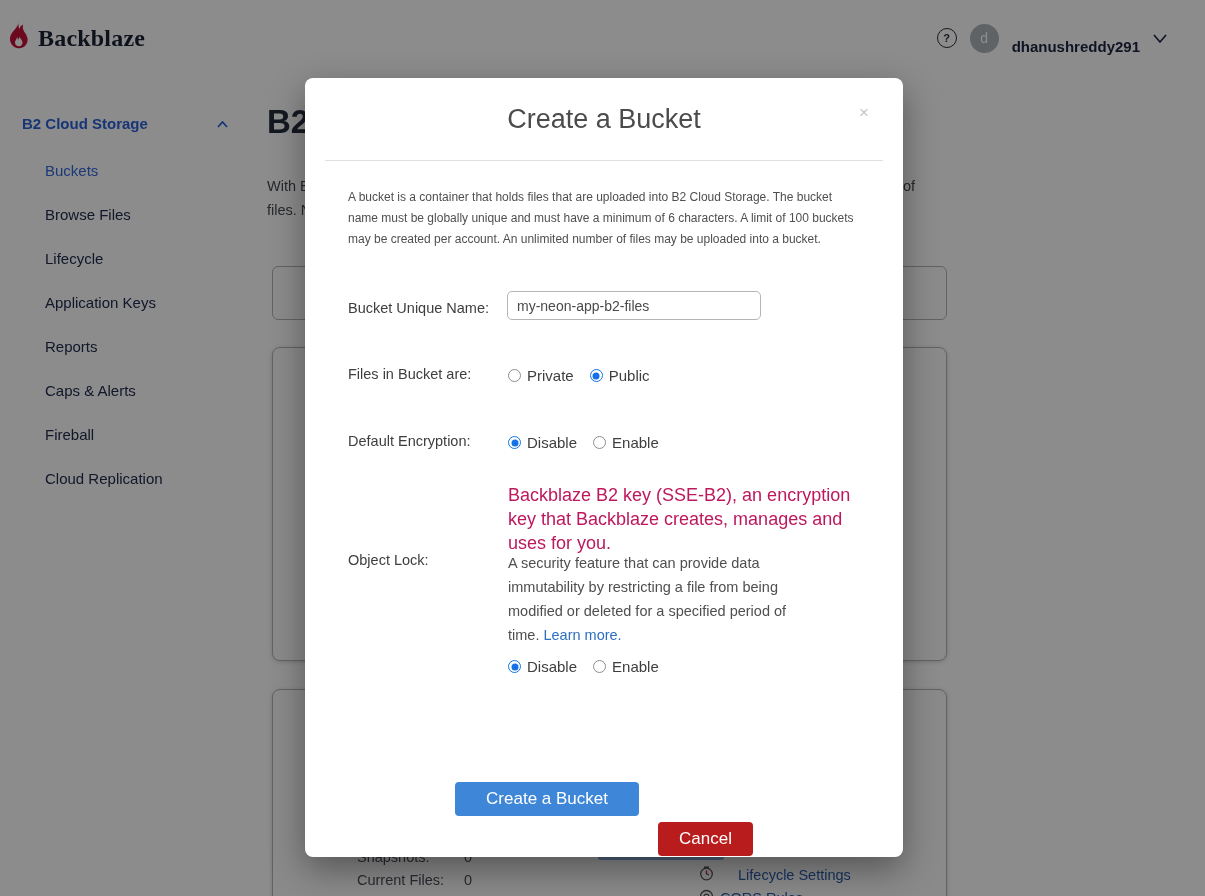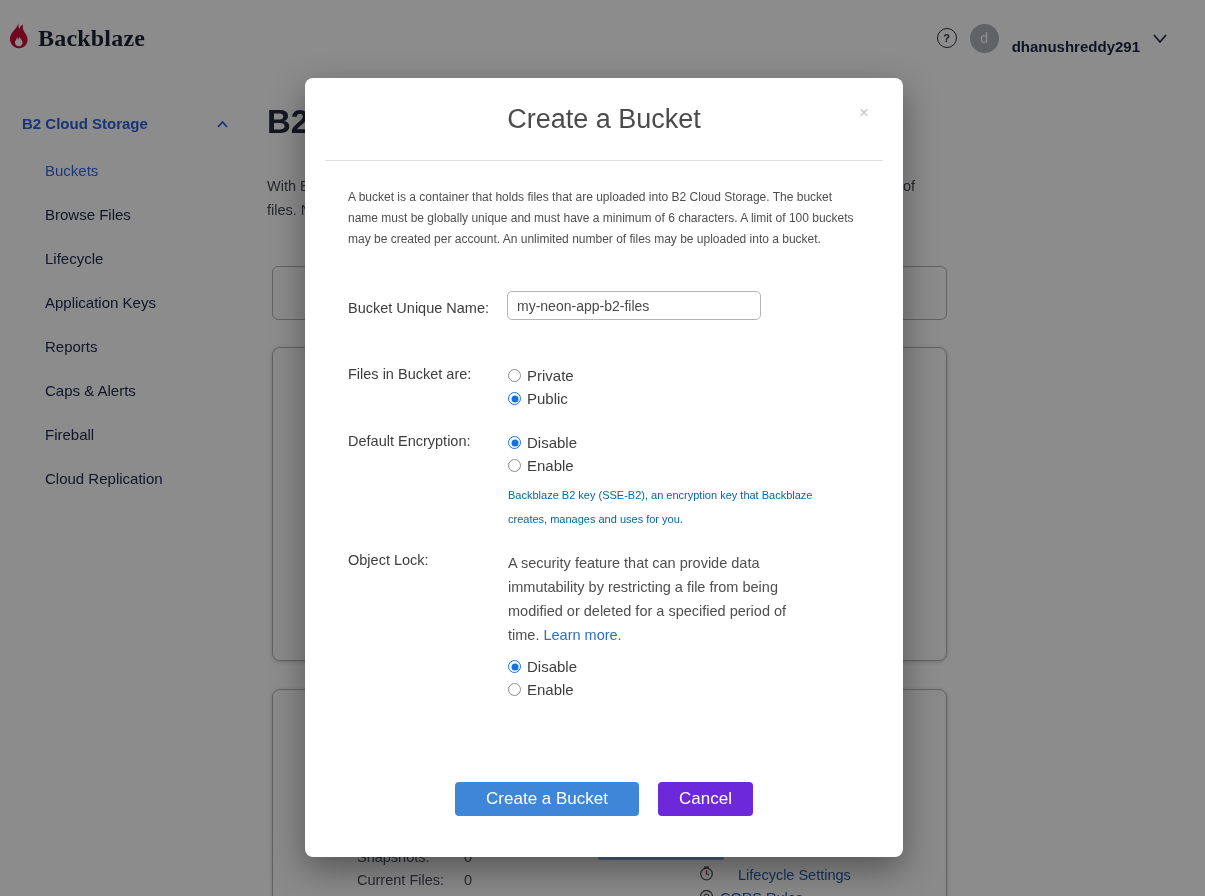--- a/index.html
+++ b/index.html
@@ -52,37 +52,37 @@
     font-size:27px; font-weight:400; color:#4b4b4b; }
   .modal-close { position:absolute; top:28px; right:34px; font-size:17px; color:#c4c4c4; cursor:pointer; line-height:14px; }
   .modal-divider { position:absolute; top:82px; left:20px; right:20px; height:1px; background:#e0e0e0; }
   .modal-intro { position:absolute; left:43px; top:109px; width:515px; font-size:12px; line-height:21px; color:#4f4f4f; }
 
   .f-label { position:absolute; left:43px; font-size:14.5px; color:#3e3e3e; }
   .bucket-input { position:absolute; left:202px; top:213px; width:254px; height:29px;
     border:1px solid #b5b5b5; border-radius:5px; padding:0 9px; font-size:14px; color:#4a4a4a;
     font-family:"Liberation Sans", sans-serif; outline:none; }
 
-  .radio-group { position:absolute; left:203px; display:flex; flex-direction:column; gap:4px; }
+  .radio-group { position:absolute; left:203px; display:flex; flex-direction:row; gap:16px; }
   .radio-opt { display:flex; align-items:center; gap:6px; height:19px; cursor:pointer; }
   .radio { position:relative; width:13px; height:13px; border-radius:50%; border:1px solid #8e8e8e; background:#fff; flex:0 0 13px; }
   .radio.checked { border:1.5px solid #1373e6; }
   .radio.checked::after { content:""; position:absolute; left:50%; top:50%; transform:translate(-50%,-50%);
     width:7px; height:7px; border-radius:50%; background:#1373e6; }
   .radio-text { font-size:15px; color:#3e3e3e; }
 
-  .enc-note { position:absolute; left:203px; top:405px; width:345px; font-size:11px; line-height:24px; color:#0369a1; }
+  .enc-note { position:absolute; left:203px; top:405px; width:345px; font-size:18px; line-height:24px; color:#be185d; }
   .lock-desc { position:absolute; left:203px; top:473px; width:288px; font-size:14.5px; line-height:24px; color:#4f4f4f; }
   .inline-link { color:#2d6fc1; cursor:pointer; }
 
   .modal-actions { position:absolute; top:704px; left:0; width:100%; display:flex; justify-content:center; gap:19px; }
   .btn { height:34px; border:none; border-radius:4px; color:#fff; font-size:17px;
     font-family:"Liberation Sans", sans-serif; cursor:pointer; }
   .btn-primary { background:#3e86d8; padding:0 31px; }
-  .btn-secondary { background:#6d28d9; padding:0 21px; }
+  .btn-secondary { background:#b91c1c; padding:0 21px;margin-top:40px; }
 
   .chev { display:inline-block; }
 </style>
 </head>
 <body>
 
 <div class="screen">
 
   <header class="app-header">
     <div class="brand">

